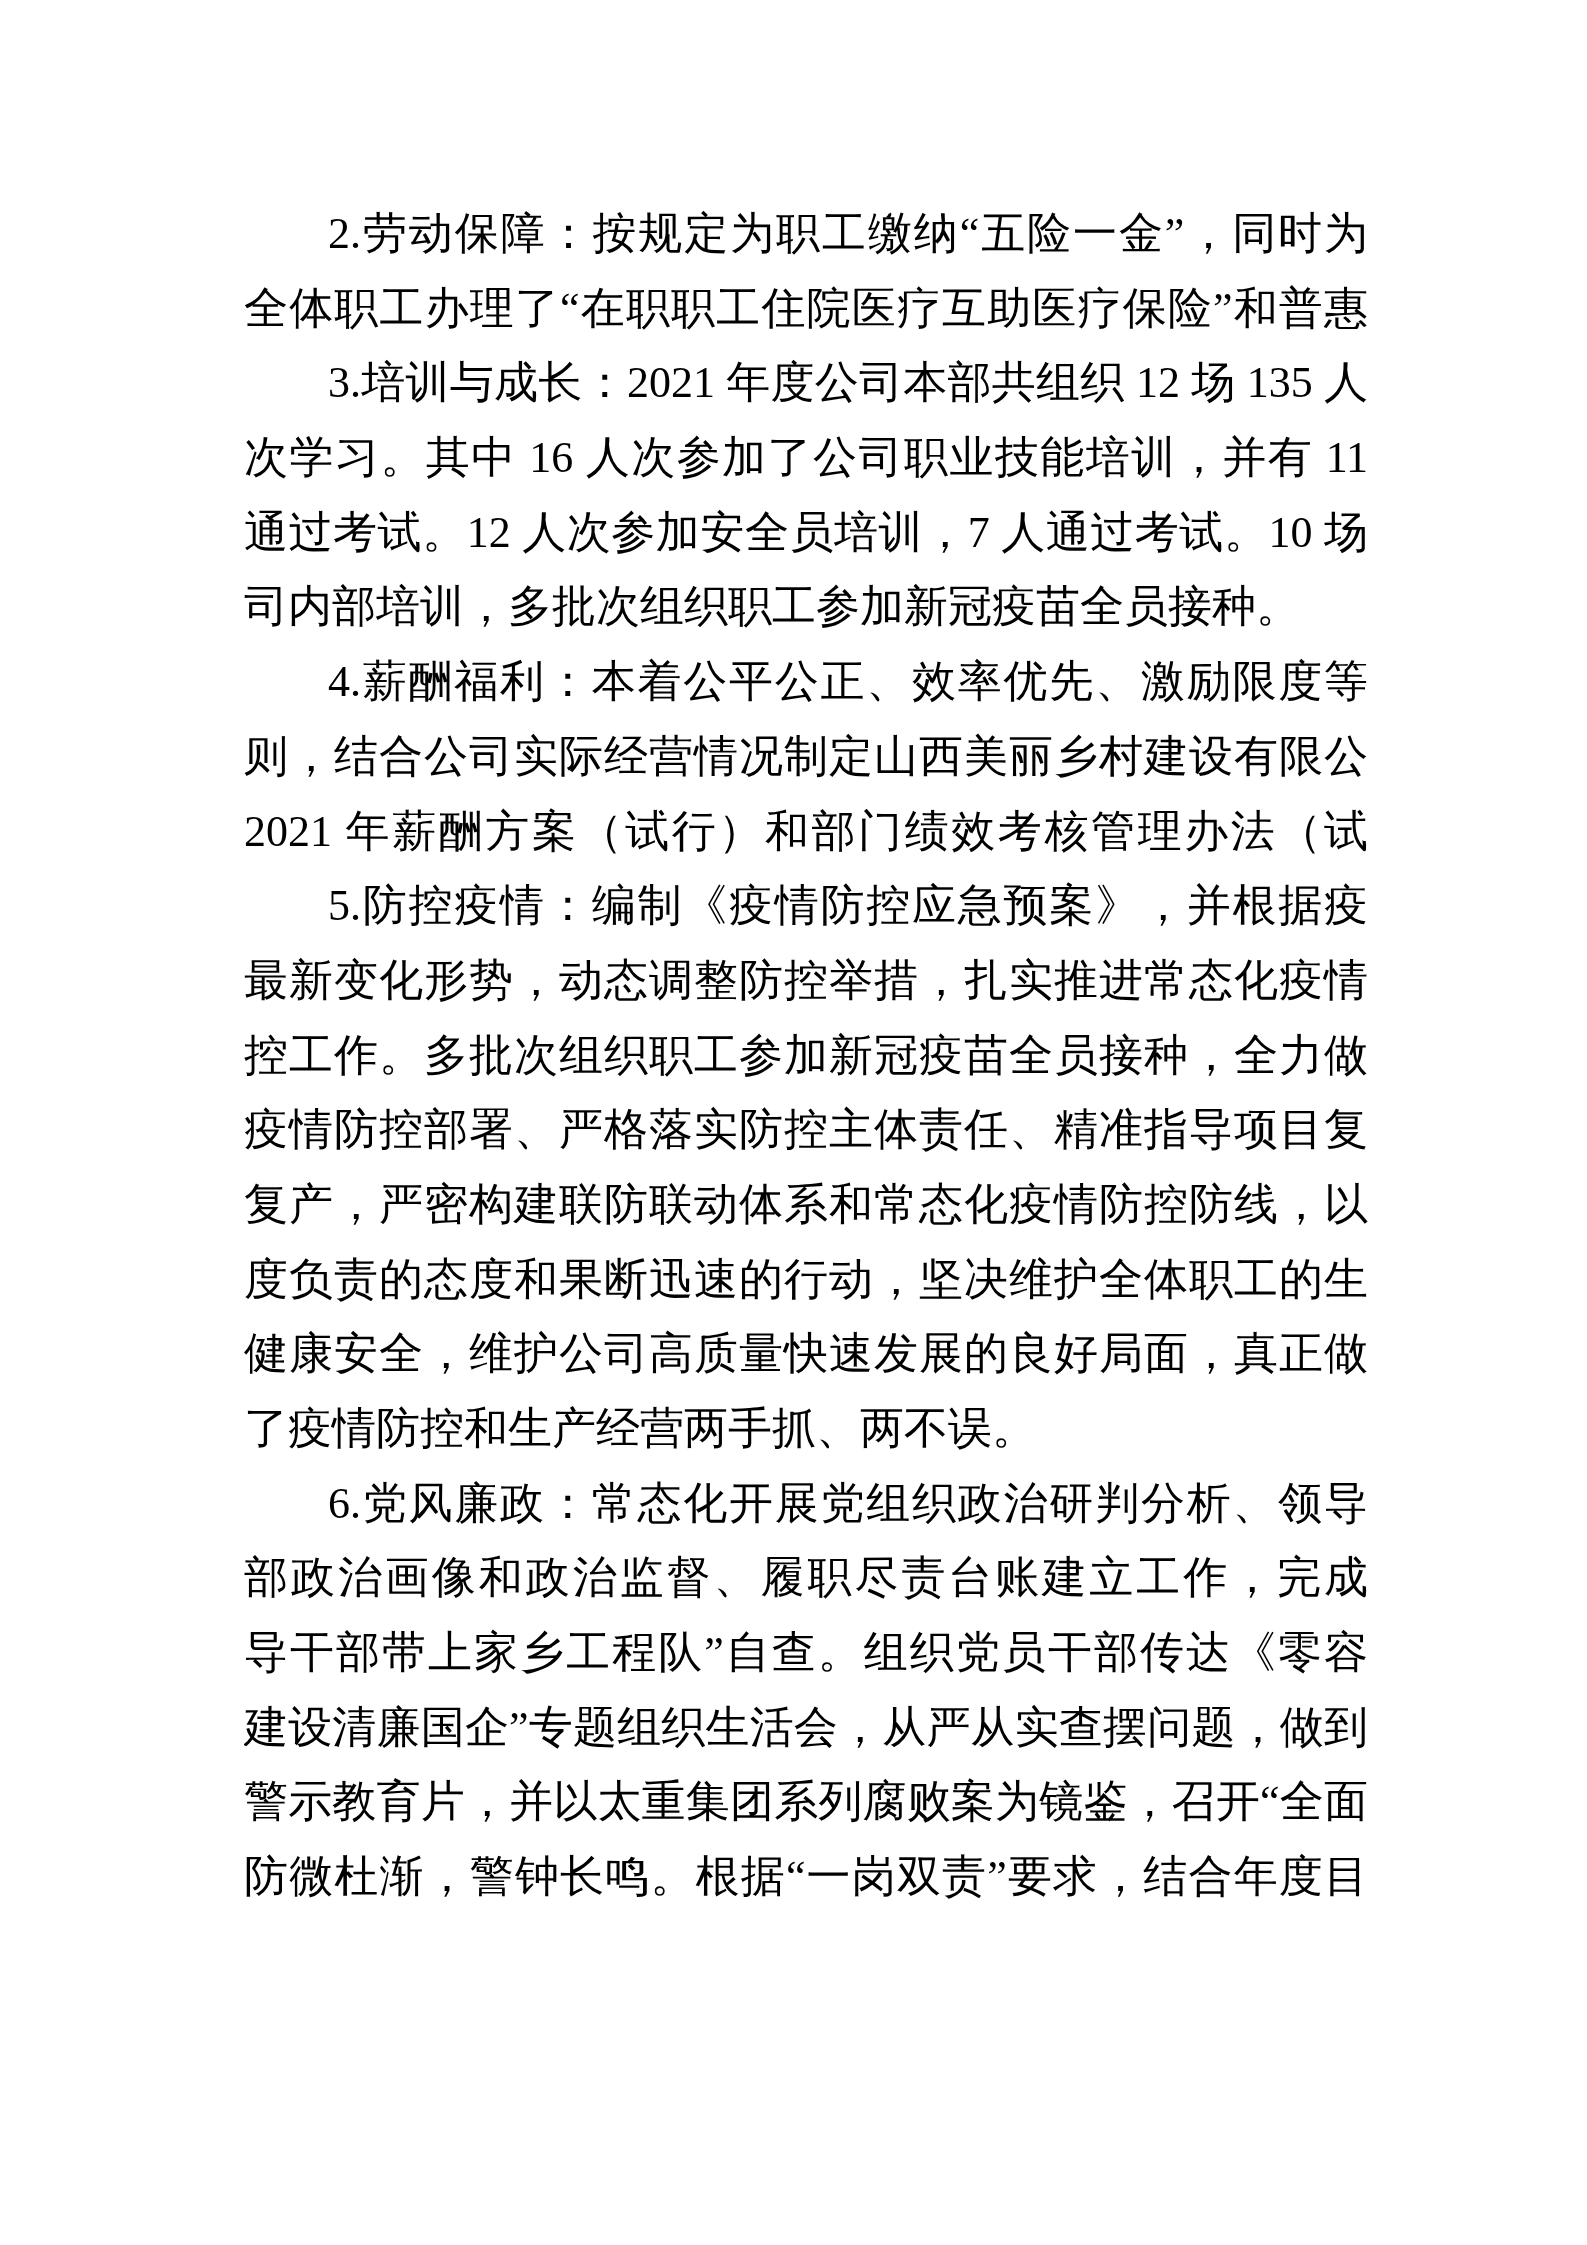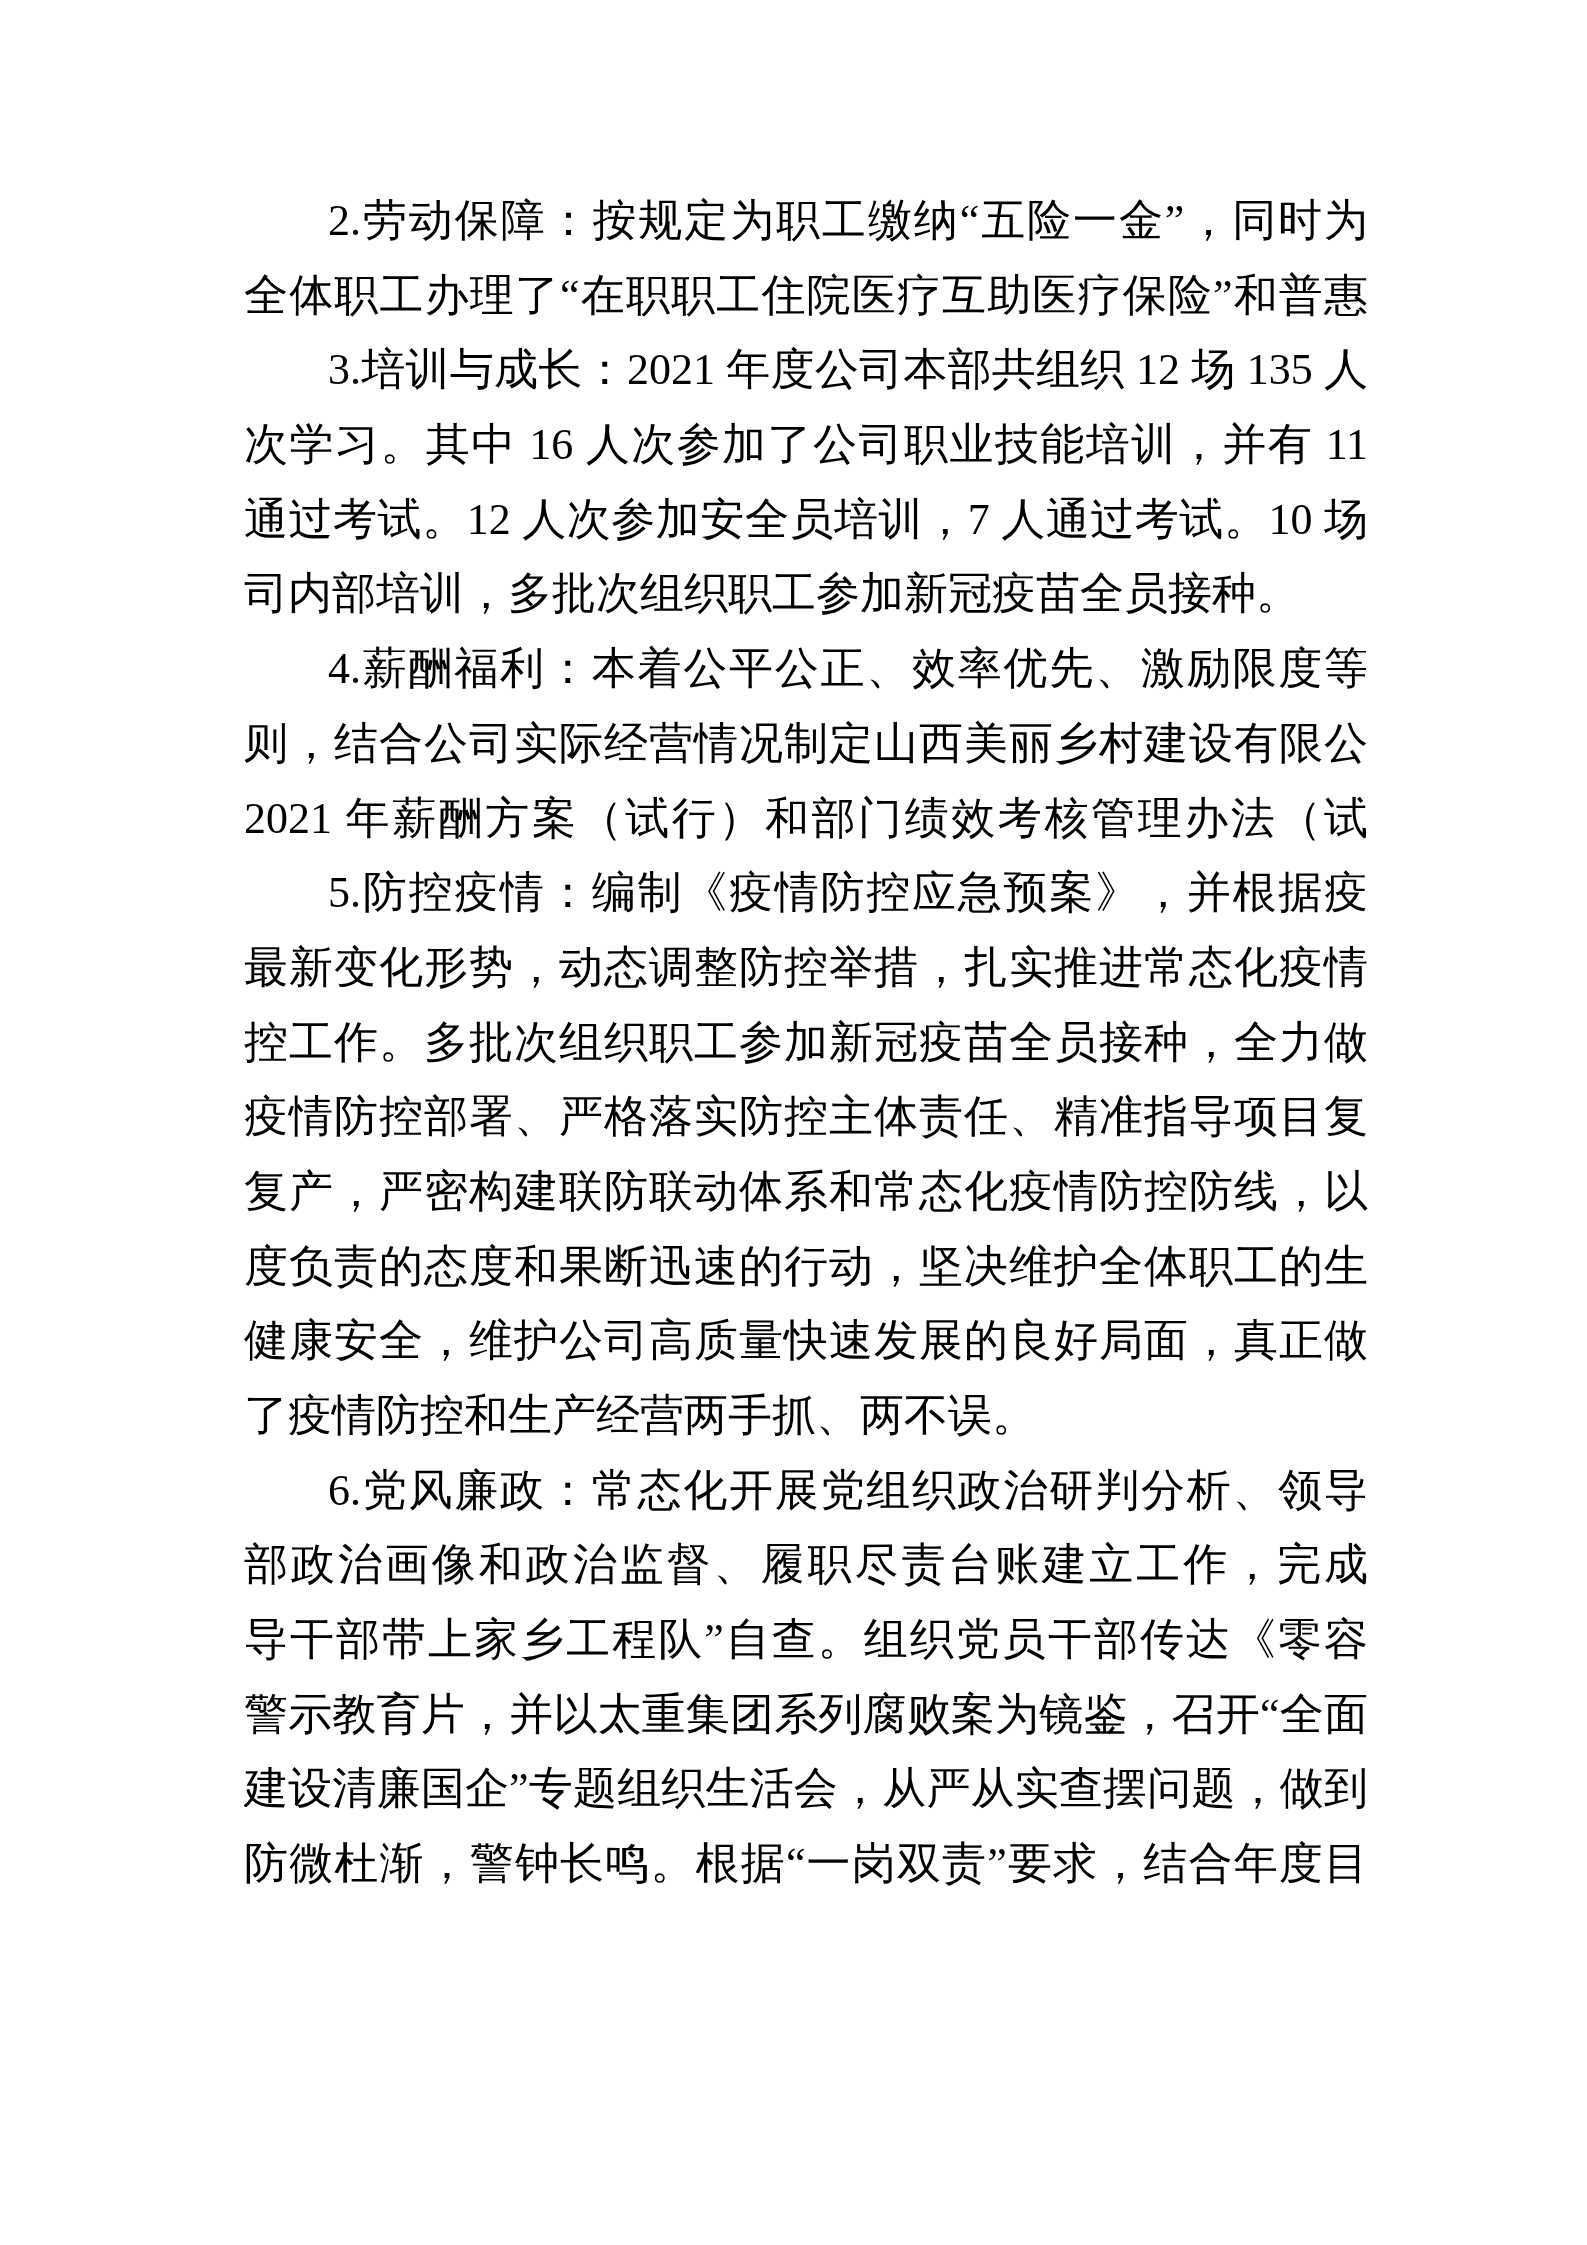--- a/index.html
+++ b/index.html
@@ -10,21 +10,21 @@
   .page {
     position: relative;
     width: 1587px;
     height: 2245px;
     background: #ffffff;
     overflow: hidden;
     font-family: "Liberation Serif", "DejaVu Serif", serif;
   }
   .text-block {
     position: absolute;
-    top: 184px;
+    top: 197px;
     left: 244px;
     width: 1124px;
   }
   .line {
     height: 74.7px;
     line-height: 74.7px;
     font-size: 44px;
     color: #000000;
     white-space: nowrap;
     text-align: justify;
@@ -58,17 +58,17 @@
       <div class="line">最新变化形势，动态调整防控举措，扎实推进常态化疫情防</div>
       <div class="line">控工作。多批次组织职工参加新冠疫苗全员接种，全力做好</div>
       <div class="line">疫情防控部署、严格落实防控主体责任、精准指导项目复工</div>
       <div class="line">复产，严密构建联防联动体系和常态化疫情防控防线，以高</div>
       <div class="line">度负责的态度和果断迅速的行动，坚决维护全体职工的生命</div>
       <div class="line">健康安全，维护公司高质量快速发展的良好局面，真正做到</div>
       <div class="line end">了疫情防控和生产经营两手抓、两不误。</div>
       <div class="line indent">6.党风廉政：常态化开展党组织政治研判分析、领导干</div>
       <div class="line">部政治画像和政治监督、履职尽责台账建立工作，完成了“领</div>
       <div class="line">导干部带上家乡工程队”自查。组织党员干部传达《零容忍》</div>
+      <div class="line">建设清廉国企”专题组织生活会，从严从实查摆问题，做到</div>
       <div class="line">警示教育片，并以太重集团系列腐败案为镜鉴，召开“全面</div>
-      <div class="line">建设清廉国企”专题组织生活会，从严从实查摆问题，做到</div>
       <div class="line">防微杜渐，警钟长鸣。根据“一岗双责”要求，结合年度目</div>
     </div>
 </div>
 
 </body></html>

